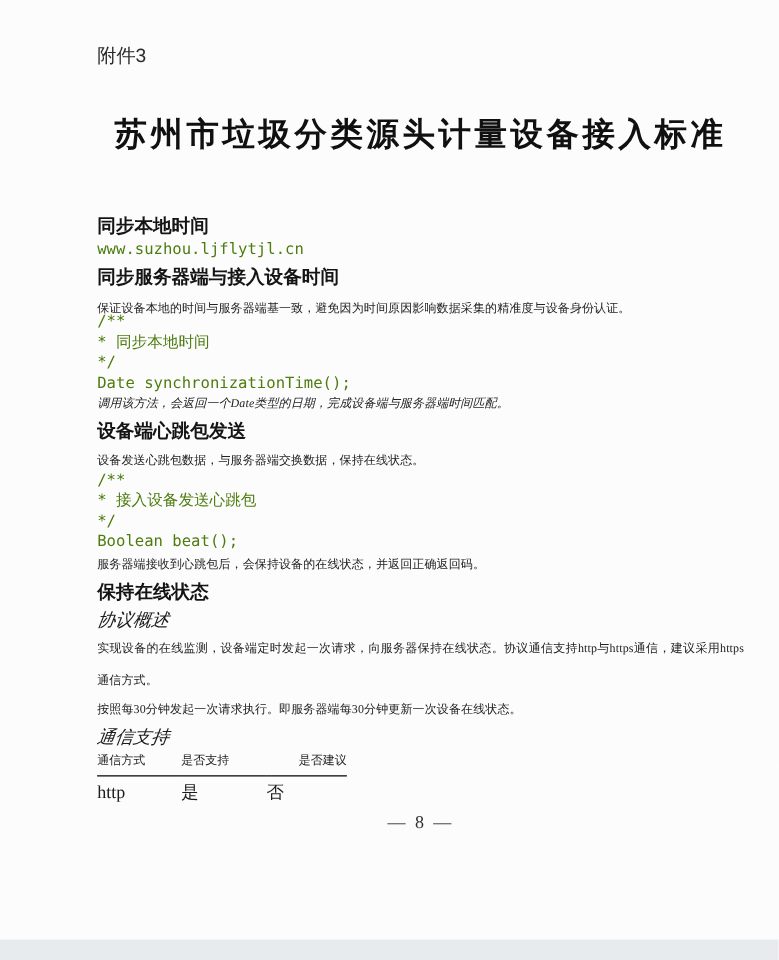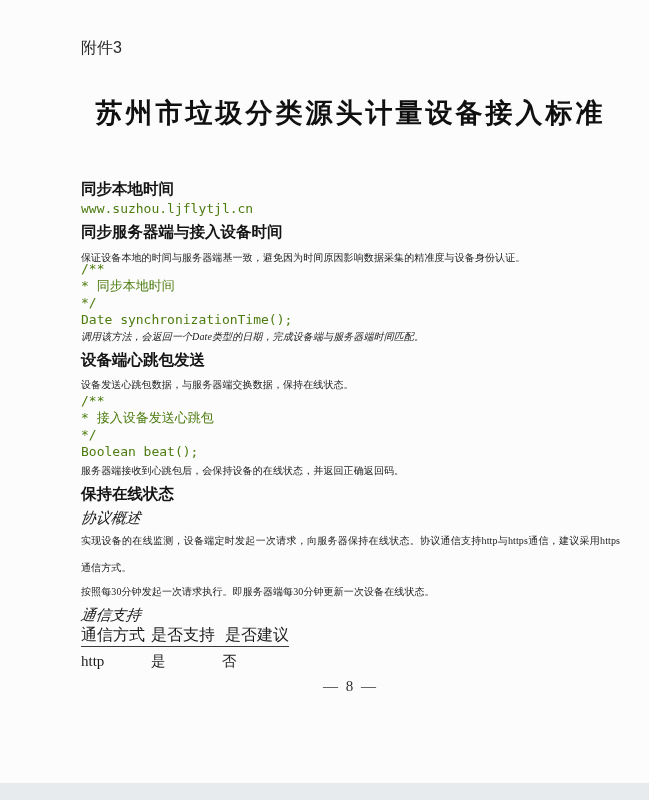--- a/index.html
+++ b/index.html
@@ -64,21 +64,21 @@
   .code-2 { margin-top:-6px; }
 
   .sub { margin:0; font-size:15px; line-height:20px; color:#1c1c1c; }
   .sub span { display:inline-block; font-style:italic; transform:skewX(-8deg); }
   .sub-1 { margin-top:4px; }
   .sub-2 { margin-top:0; }
 
   table.comm { border-collapse:collapse; margin-top:1px; }
   table.comm th {
     font-weight:400; text-align:left;
-    font-size:16px; line-height:17px;
+    font-size:10px; line-height:17px;
     padding:0 0 3px 0;
     border-bottom:1.5px solid #3a3a3a;
     color:#1c1c1c;
   }
   table.comm th.c1 { width:70px; }
   table.comm th.c2 { width:71px; }
   table.comm th.c3 { width:67px;text-align:right; }
   table.comm td { padding:5px 0 0 0; font-size:14.5px; line-height:18px; color:#1c1c1c; }
   table.comm td.latin { font-family:"Liberation Serif", serif; font-size:15px; }
 

